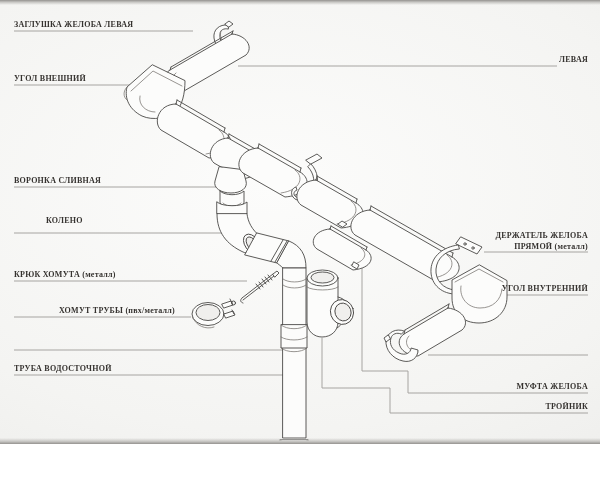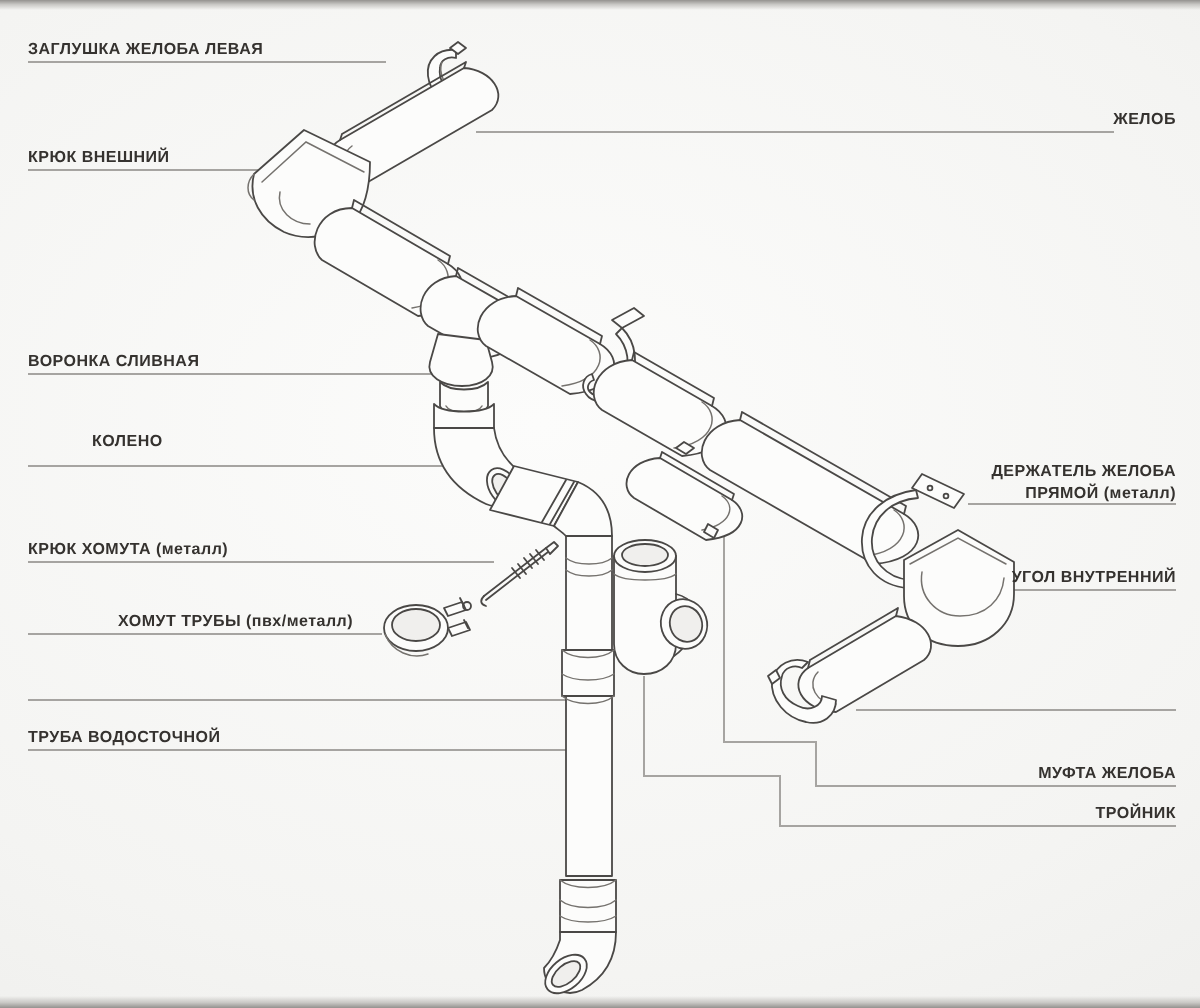--- a/index.html
+++ b/index.html
@@ -1,21 +1,21 @@
 <!DOCTYPE html>
 <html><head>
 <meta charset="utf-8">
 <style>
   html,body{margin:0;padding:0;}
   .stage{
     position:relative;
-    width:600px;height:504px;
+    width:600px;height:444px;
     overflow:hidden;
     background:radial-gradient(120% 100% at 45% 42%, #fcfcfb 0%, #f4f4f2 55%, #e9e9e7 100%);
-    font-family:Liberation Sans, sans-serif;
+    font-family:Liberation Serif, serif;
   }
   .shade-top{
     position:absolute;left:0;top:0;width:100%;height:5px;
     background:linear-gradient(180deg,#94928f 0%,#c9c8c5 45%,rgba(244,244,242,0) 100%);
     pointer-events:none;
   }
   .shade-bottom{
     position:absolute;left:0;bottom:0;width:100%;height:6px;
     background:linear-gradient(0deg,#94928f 0%,#c9c8c5 45%,rgba(244,244,242,0) 100%);
     pointer-events:none;
@@ -206,28 +206,28 @@
       <ellipse class="hole" cx="208" cy="312.5" rx="12" ry="8"></ellipse>
       <path class="i" d="M 192.5,317 C 196,326 206,330 214,327"></path>
       <path class="p" d="M 222,304 L 231,301 L 233,305 L 224,308 Z"></path>
       <path class="p" d="M 224,314 L 233,311 L 235,315 L 226,318 Z"></path>
       <path class="l" d="M 230,299 L 232,303 M 232,310 L 234,314"></path>
       <circle class="l" cx="233.5" cy="303" r="2"></circle>
     </g>
   </svg>
 
   <div class="label" style="left:14px;top:20px;">ЗАГЛУШКА ЖЕЛОБА ЛЕВАЯ</div>
-  <div class="label" style="left:14px;top:74px;">КРЮК ВНЕШНИЙ</div>
+  <div class="label" style="left:14px;top:74px;">УГОЛ ВНЕШНИЙ</div>
   <div class="label" style="left:14px;top:176px;">ВОРОНКА СЛИВНАЯ</div>
   <div class="label" style="left:14px;top:216px;margin-left:32px;">КОЛЕНО</div>
   <div class="label" style="left:14px;top:270px;">КРЮК ХОМУТА (металл)</div>
   <div class="label" style="left:14px;top:306px;margin-left:45px;">ХОМУТ ТРУБЫ (пвх/металл)</div>
   <div class="label" style="left:14px;top:364px;">ТРУБА ВОДОСТОЧНОЙ</div>
 
-  <div class="label right" style="right:12px;top:55px;">ЖЕЛОБ</div>
+  <div class="label right" style="right:12px;top:55px;">ЛЕВАЯ</div>
   <div class="label right" style="right:12px;top:231px;">ДЕРЖАТЕЛЬ ЖЕЛОБА</div>
   <div class="label right" style="right:12px;top:242px;">ПРЯМОЙ (металл)</div>
   <div class="label right" style="right:12px;top:284px;">УГОЛ ВНУТРЕННИЙ</div>
   <div class="label right" style="right:12px;top:382px;margin-left:44px;">МУФТА ЖЕЛОБА</div>
   <div class="label right" style="right:12px;top:402px;">ТРОЙНИК</div>
 
   <div class="shade-top"></div>
   <div class="shade-bottom"></div>
 </div>
 

